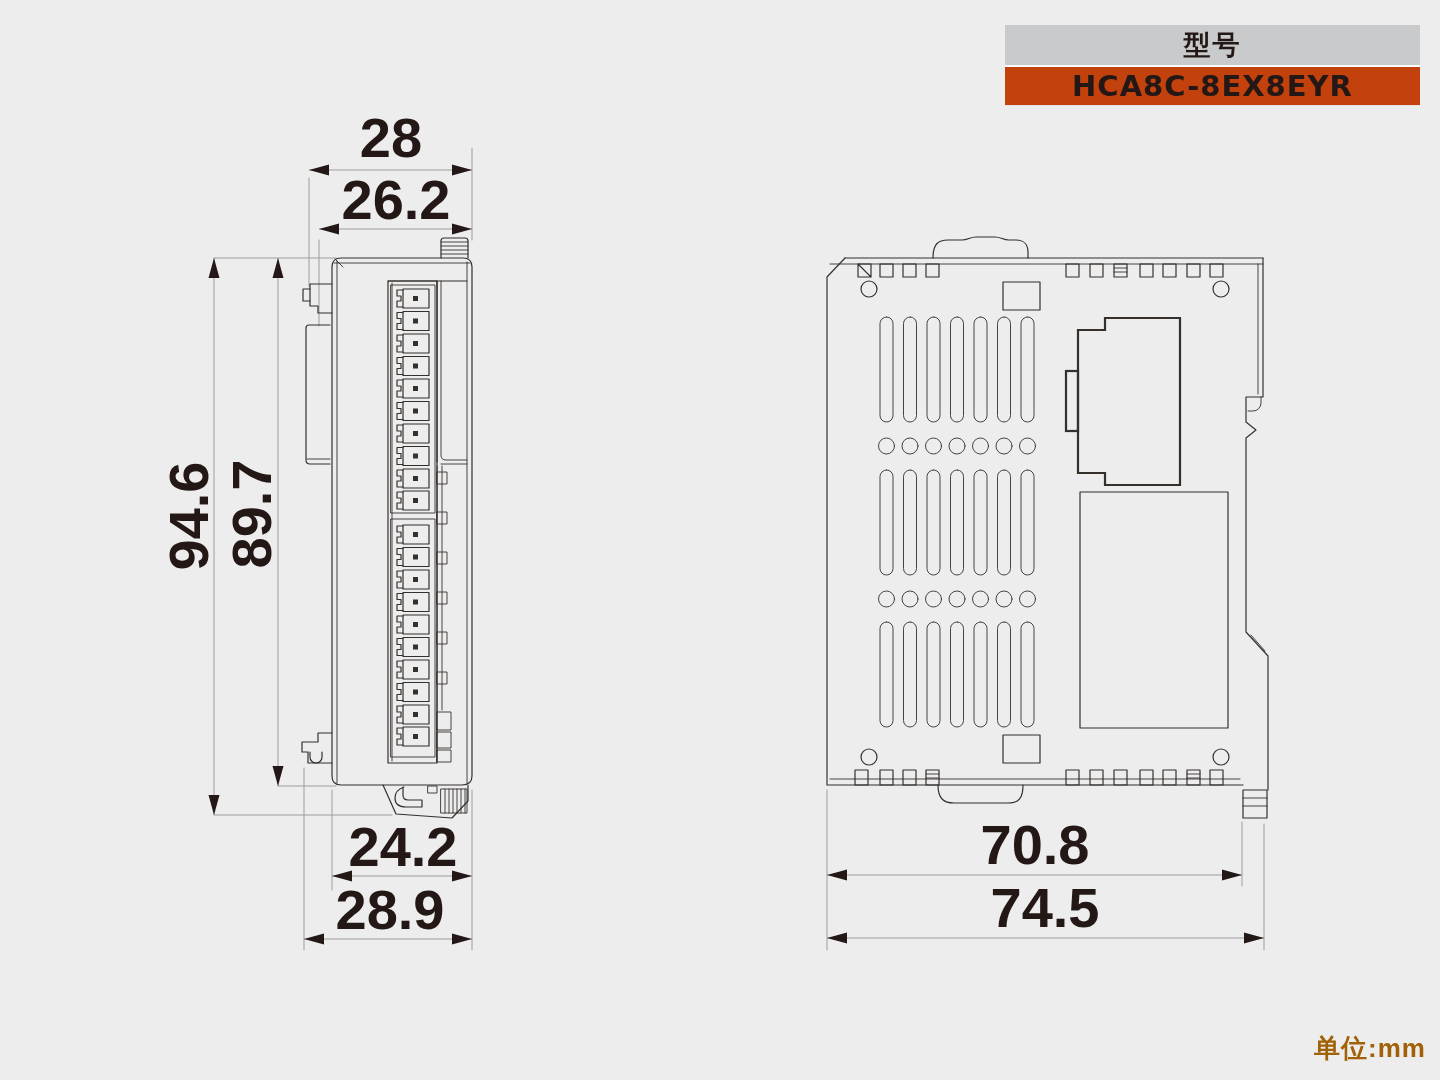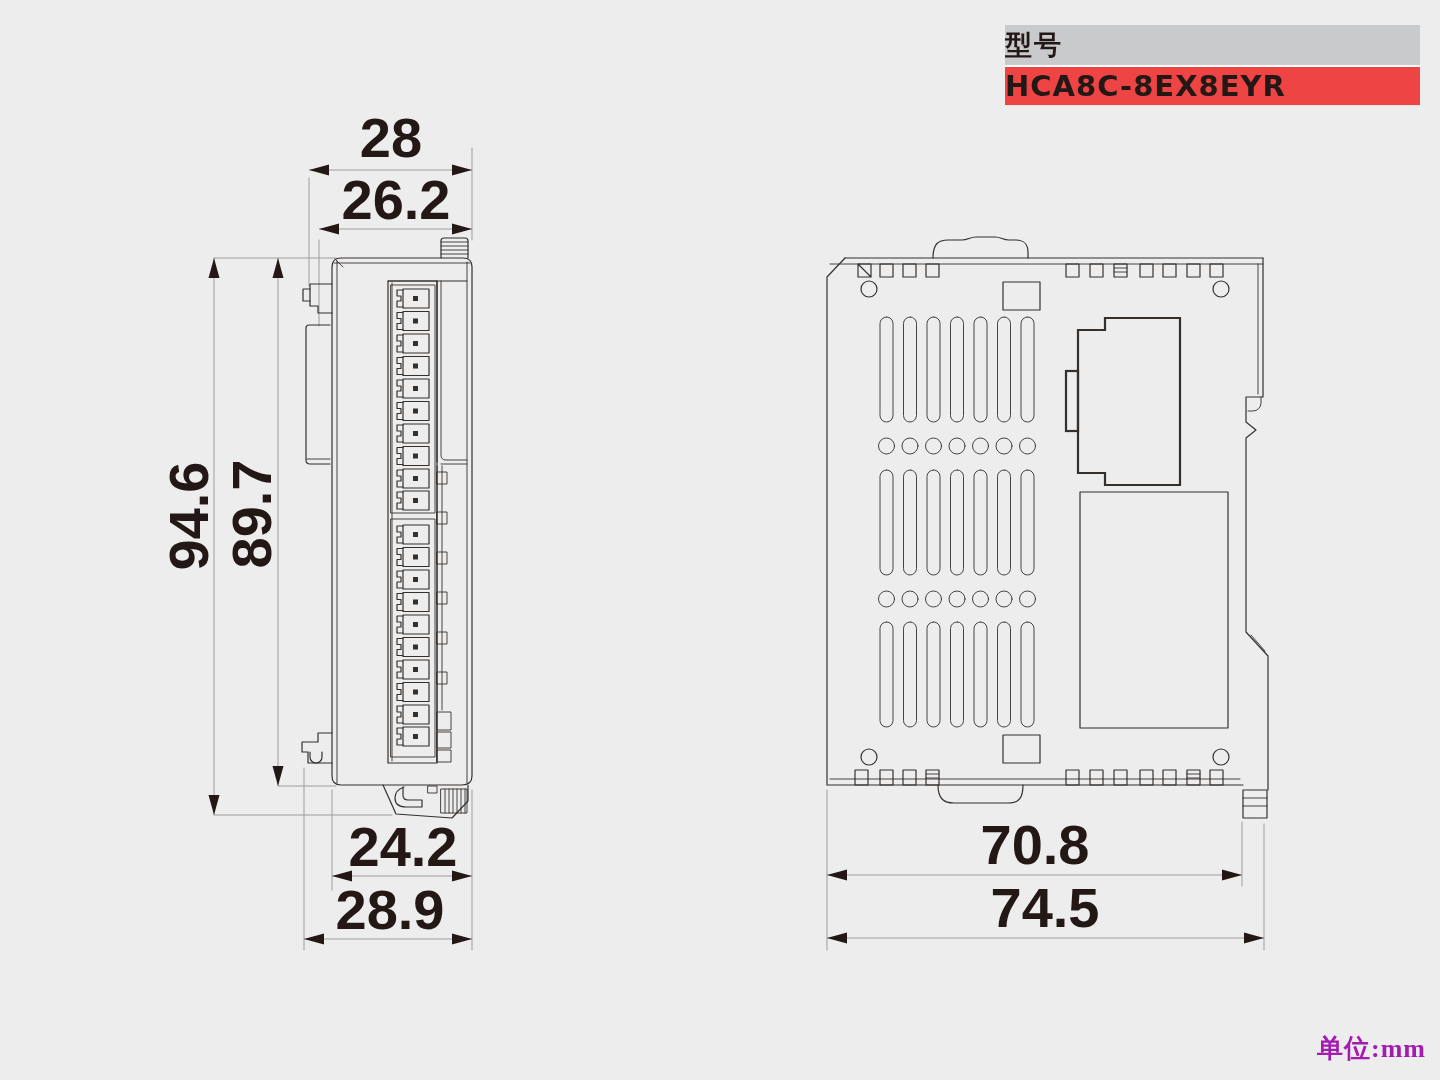--- a/index.html
+++ b/index.html
@@ -15,36 +15,36 @@
   .olthin{stroke:#35302c;fill:none;stroke-width:0.9;stroke-linejoin:round;}
   .olthick{stroke:#35302c;fill:none;stroke-width:2.2;stroke-linejoin:miter;}
   .fillb{fill:#35302c;stroke:none;}
   .dimline{stroke:#9d9d9d;stroke-width:1;fill:none;}
   .arrow{fill:#231815;stroke:none;}
   .dimtext{font-family:"Liberation Sans",sans-serif;font-weight:bold;font-size:56px;fill:#231815;text-anchor:middle;}
   
   .model-table{
     position:absolute;left:1005px;top:25px;width:415px;
     font-family:"DejaVu Sans","Liberation Sans",sans-serif;
-    color:#231815;
+    color:#231815;text-align:center;
   }
   .model-table-header{
     background:#c9cacb;height:40px;line-height:40px;
     font-size:27px;font-weight:bold;letter-spacing:2px;
   }
   .model-row{
-    background:#ef4444;height:38px;line-height:38px;
+    background:#c2410c;height:38px;line-height:38px;
     font-size:29px;font-weight:bold;letter-spacing:1px;
     border-top:2px solid #fdfdfd;border-bottom:1px solid #e2e2e3;
   }
   
   .unit-note{
     position:absolute;right:14px;bottom:14px;
-    font-family:Liberation Serif, serif;
-    font-size:26px;font-weight:bold;color:#a21caf;letter-spacing:1px;
+    font-family:Liberation Sans, sans-serif;
+    font-size:26px;font-weight:bold;color:#a16207;letter-spacing:1px;
   }
 </style>
 </head>
 <body>
 
 <svg id="drawing" width="1440" height="1080" viewBox="0 0 1440 1080">
   <defs>
     <polygon id="aL" points="0,0 20,-5.5 20,5.5"></polygon>
     <polygon id="aR" points="0,0 -20,-5.5 -20,5.5"></polygon>
     <polygon id="aU" points="0,0 -5.5,20 5.5,20"></polygon>

